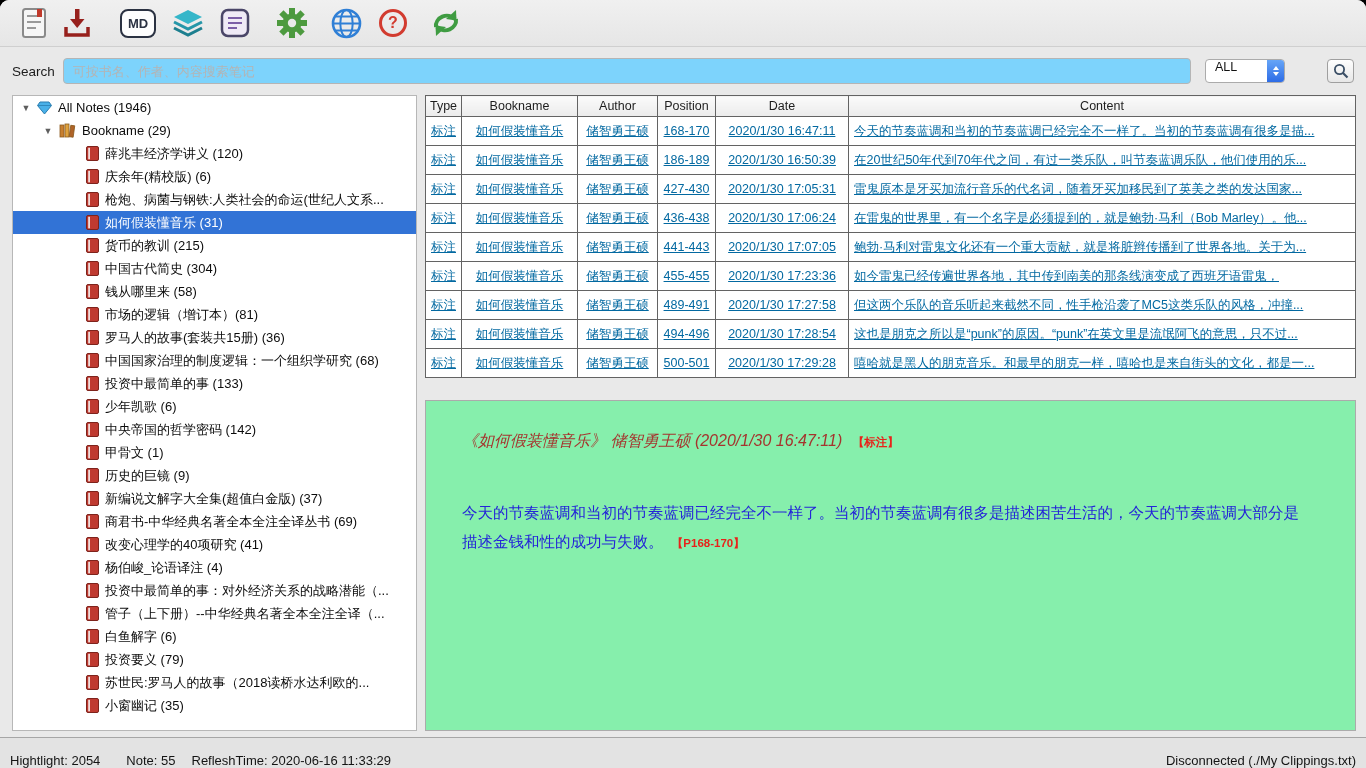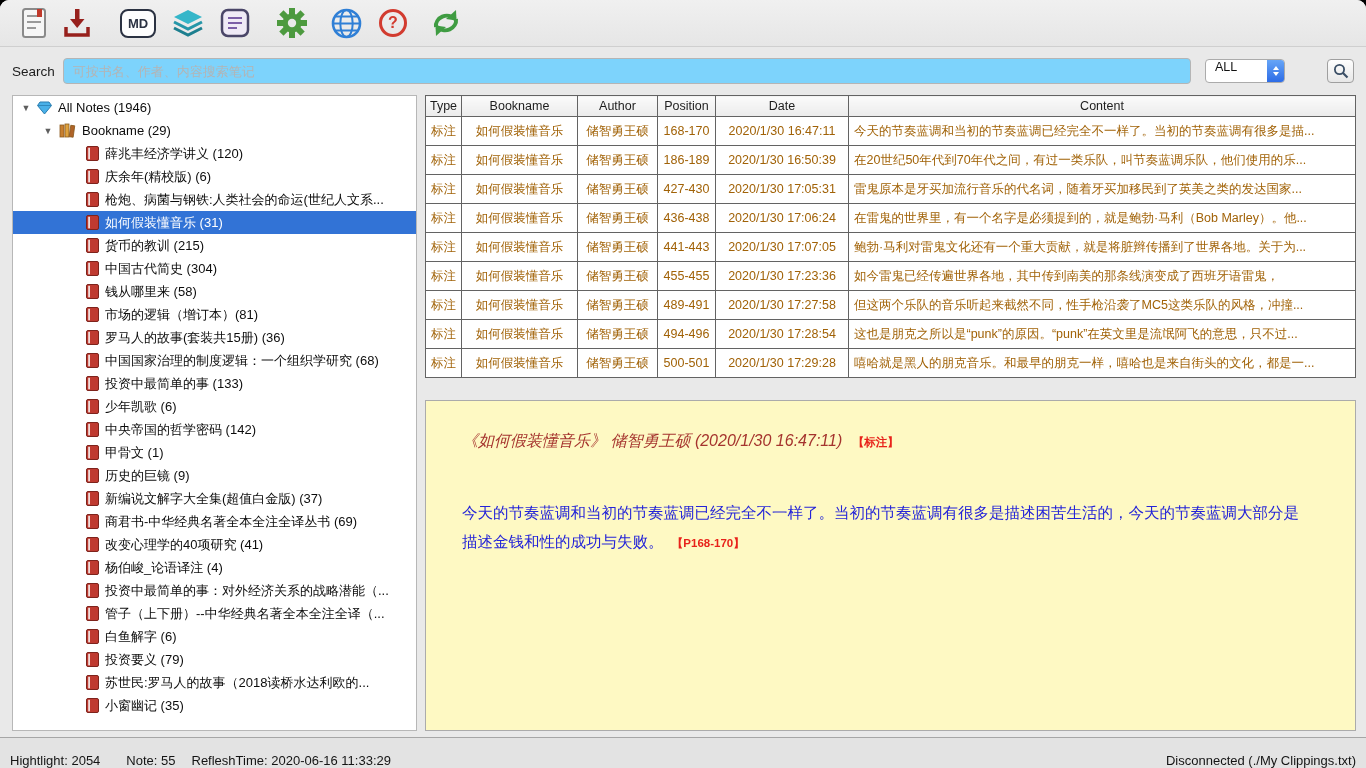--- a/index.html
+++ b/index.html
@@ -76,27 +76,27 @@
   .tree-item.selected { background:#3273d6; }
   .tree-item.selected .tree-label { color:#fff; }
   .disc { font-size:9px; color:#5e5e5e; width:10px; text-align:center; }
   .icon { display:flex; align-items:center; }
 
   
   .table-panel { position:absolute; left:425px; top:95px; width:931px; }
   .notes-table { table-layout:fixed; width:100%; border-collapse:collapse; background:#fff; }
   .notes-table th, .notes-table td { border:1px solid #636363; font-size:12.5px; }
   .notes-table th { height:21px; background:linear-gradient(#fbfbfb,#ebebeb); font-weight:normal; color:#1d1d1d; }
-  .notes-table td { height:29px; text-align:center; color:#a16207; padding:0 3px; overflow:hidden; white-space:nowrap; }
+  .notes-table td { height:29px; text-align:center; color:#0369a1; padding:0 3px; overflow:hidden; white-space:nowrap;text-decoration:underline; }
   .notes-table td.col5 { text-align:left; padding-left:5px; }
 
   
   .detail-pane {
     position:absolute; left:425px; top:400px; width:931px; height:331px;
-    background:#fef9c3; border:1px solid #ababab;
+    background:#86efac; border:1px solid #ababab;
     padding:30px 42px 0 36px; overflow:hidden;
   }
   .detail-title-line { font-size:16px; font-style:italic; color:#a5342e; }
   .detail-tag { font-size:11.5px; font-style:normal; color:#e8221a; margin-left:6px; font-weight:bold; }
   .detail-body { margin-top:46px; font-size:15.5px; line-height:1.9; color:#2424d8; }
   .pos-tag { font-size:11.5px; color:#e8221a; font-weight:bold; margin-left:4px; }
 
   
   .status-bar {
     position:absolute; left:0; right:0; bottom:0; height:31px;

